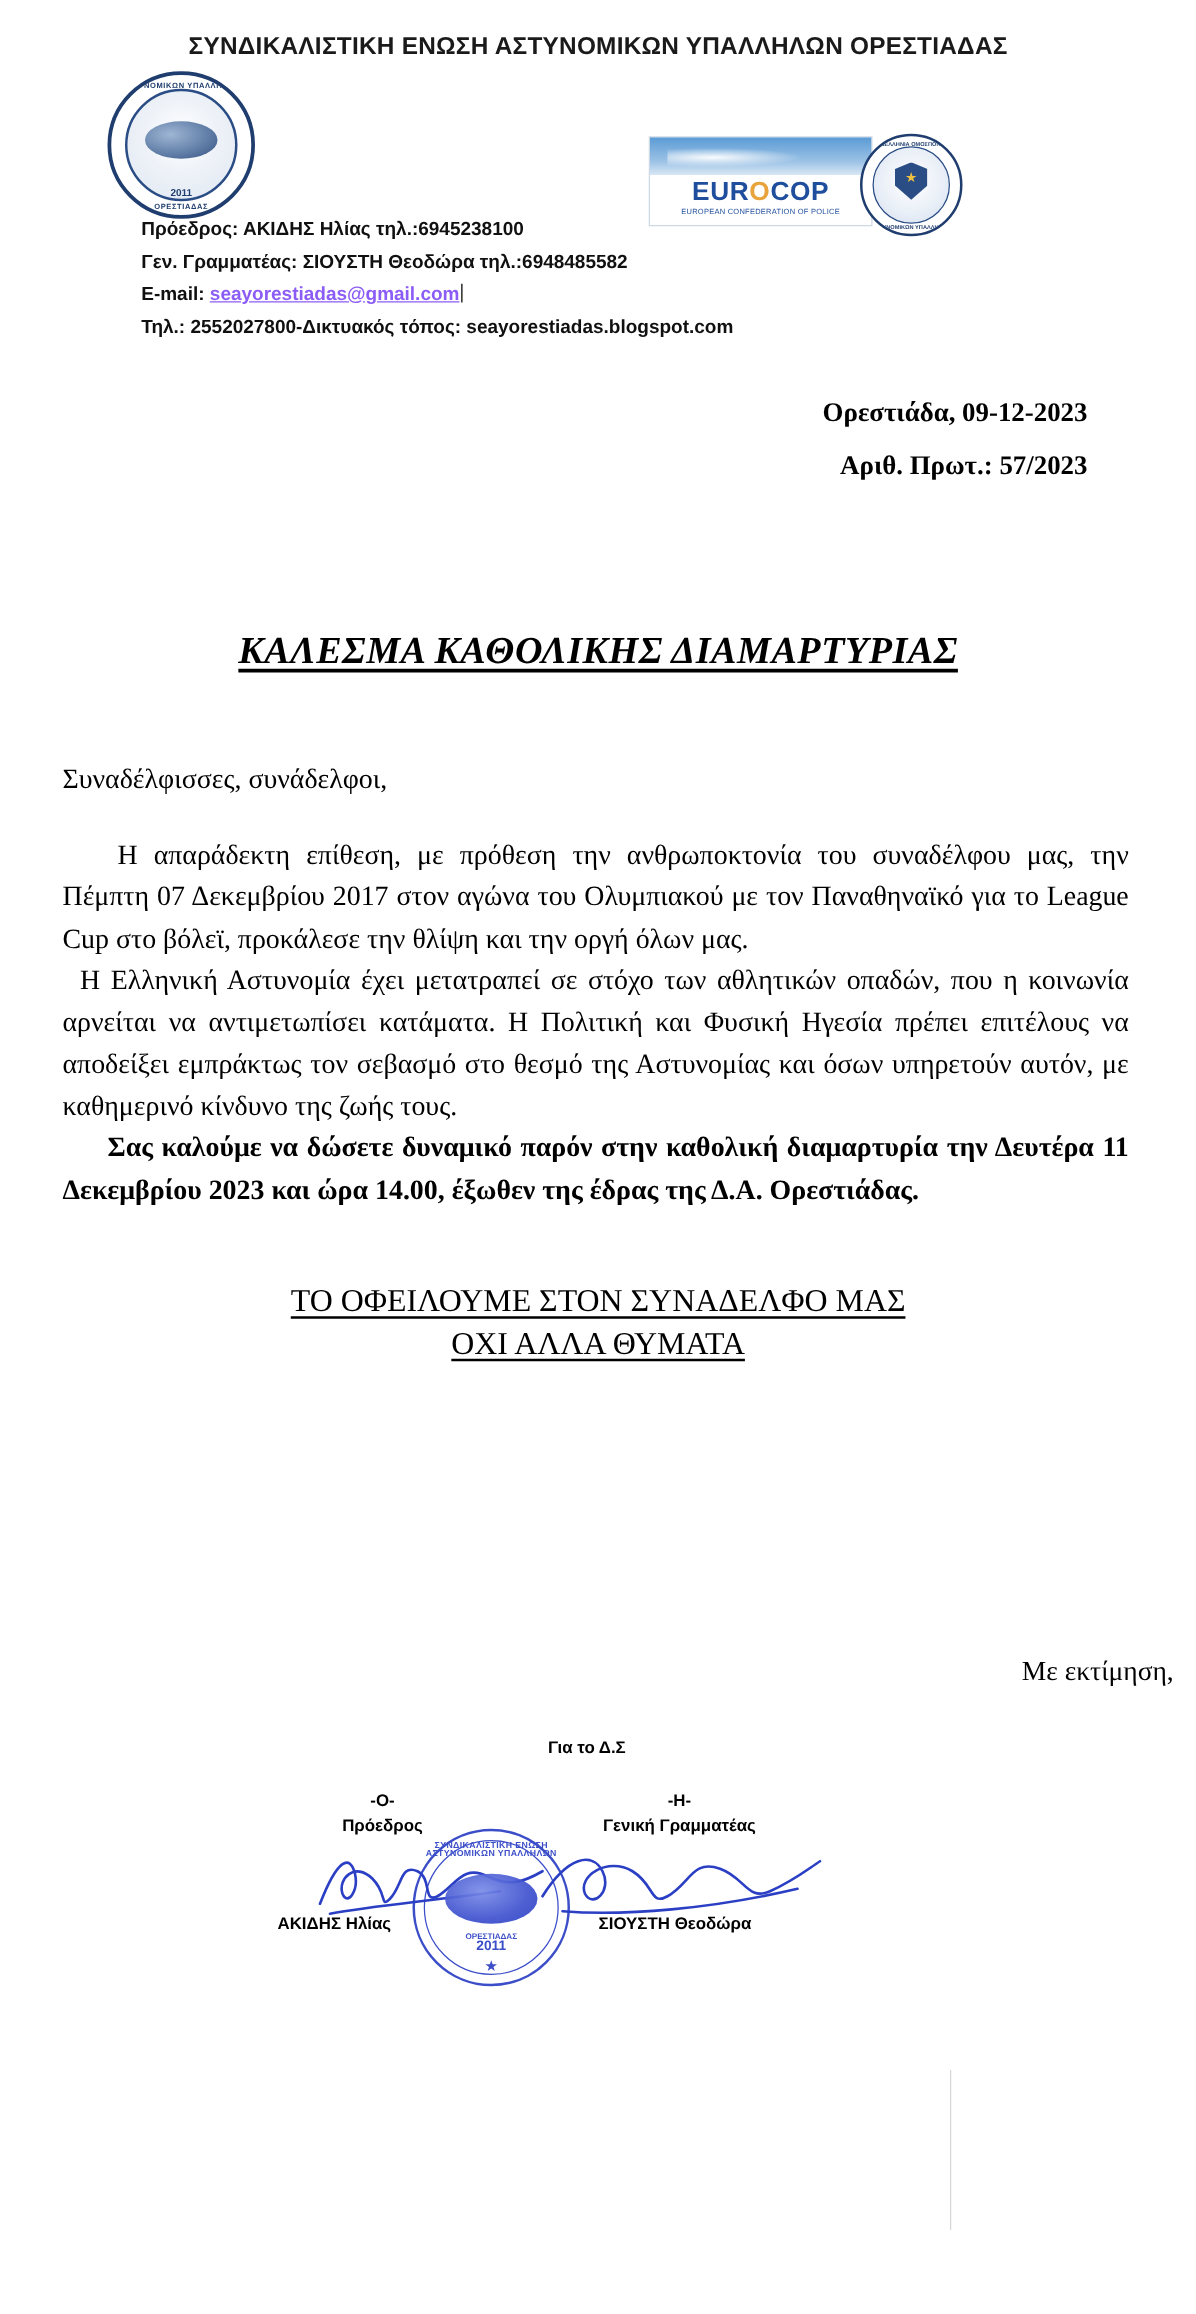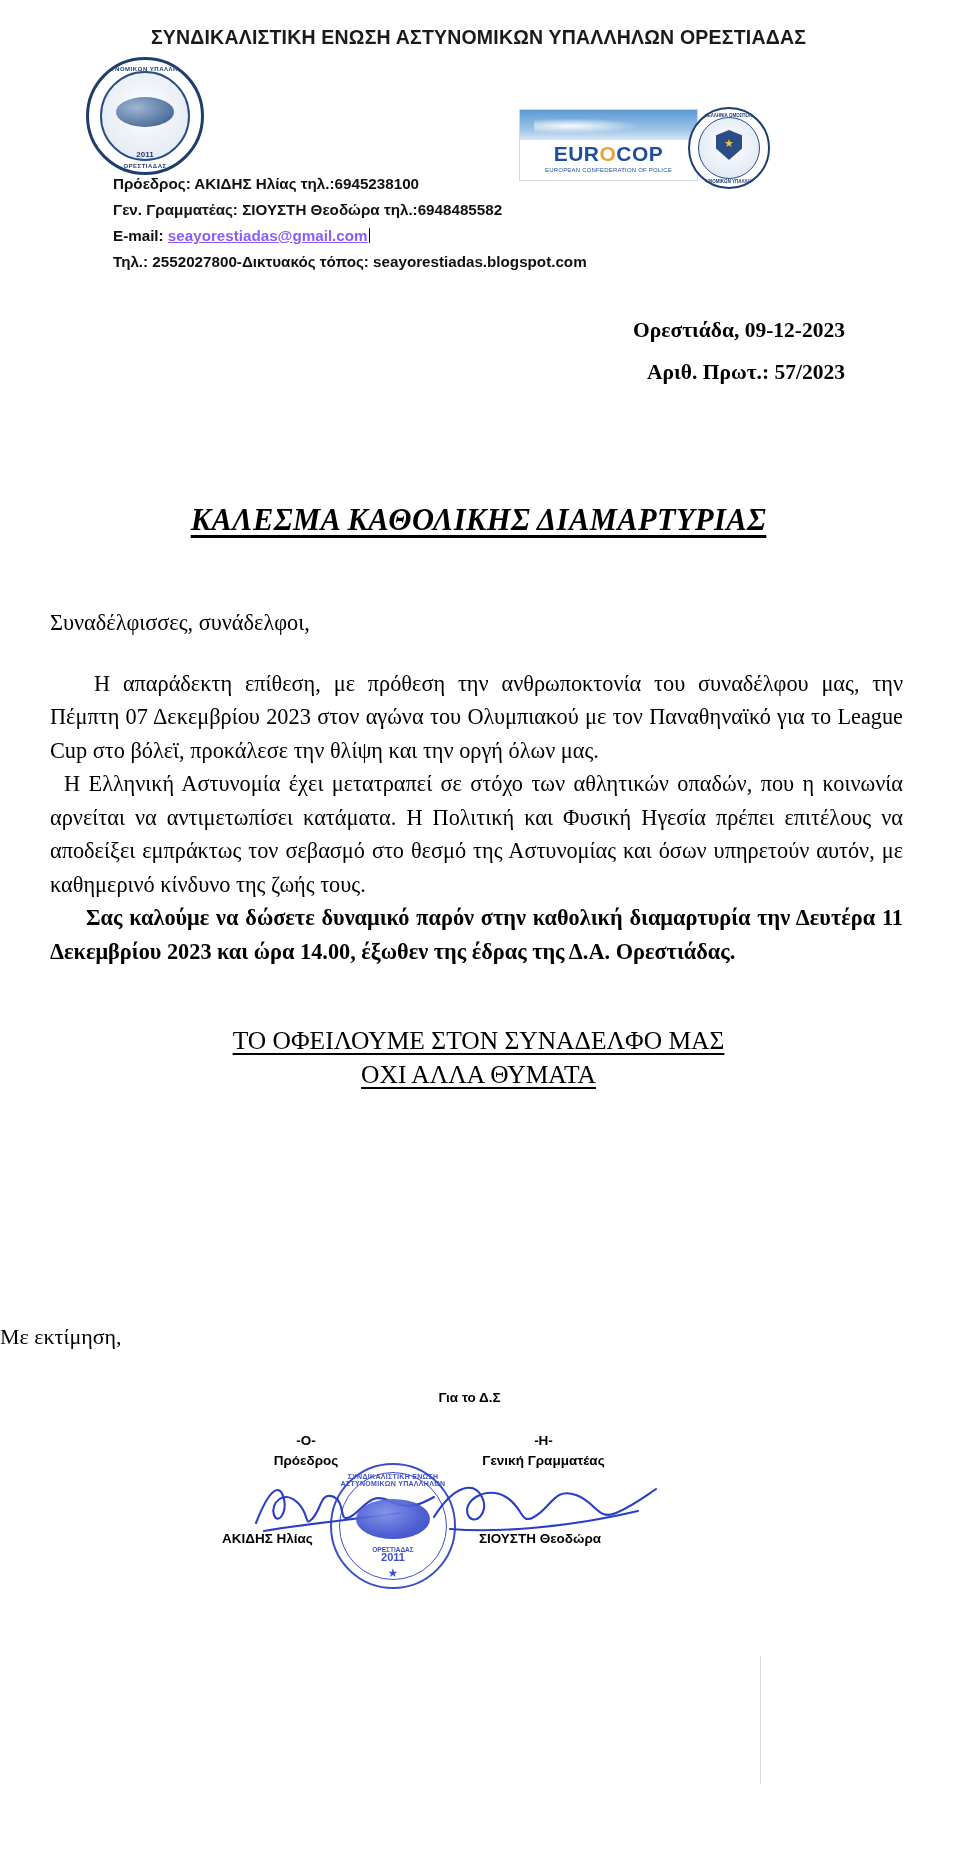--- a/index.html
+++ b/index.html
@@ -132,21 +132,21 @@
     text-decoration: underline;
   }
   .contact .caret {
     display:inline-block; width:1px; height:15px; background:#000;
     vertical-align:-2px; margin-left:1px;
   }
 
   
   .dates {
     text-align: right;
-    padding-right: 112px;
+    padding-right: 87px;
     margin-top: 34px;
     font-family: "Liberation Serif", serif;
     font-weight: bold;
     font-size: 21.5px;
     line-height: 42px;
   }
 
   
   .doc-title {
     text-align: center;
@@ -179,21 +179,21 @@
     margin-top: 56px;
     text-align: center;
     font-family: "Liberation Serif", serif;
     font-size: 25.5px;
     line-height: 34px;
   }
   .slogan span { text-decoration: underline; text-underline-offset: 4px; }
 
   
   .regards {
-    text-align: left;
+    text-align: right;
     font-family: "Liberation Serif", serif;
     font-size: 22px;
     margin-top: 232px;
     padding-right: 18px;
   }
   .board-line {
     text-align: center;
     font-family: "Liberation Sans", sans-serif;
     font-weight: bold;
     font-size: 13.5px;
@@ -314,21 +314,21 @@
   <div class="dates">
     <div>Ορεστιάδα, 09-12-2023</div>
     <div>Αριθ. Πρωτ.: 57/2023</div>
   </div>
 
   <div class="doc-title">ΚΑΛΕΣΜΑ ΚΑΘΟΛΙΚΗΣ ΔΙΑΜΑΡΤΥΡΙΑΣ</div>
 
   <div class="body-wrap">
     <div class="salutation">Συναδέλφισσες, συνάδελφοι,</div>
 
-    <div class="para indent">Η απαράδεκτη επίθεση, με πρόθεση την ανθρωποκτονία του συναδέλφου μας, την Πέμπτη 07 Δεκεμβρίου 2023 στον αγώνα του Ολυμπιακού με τον Παναθηναϊκό για το League Cup στο βόλεϊ, προκάλεσε την θλίψη και την οργή όλων μας.</div>
+    <div class="para indent">Η απαράδεκτη επίθεση, με πρόθεση την ανθρωποκτονία του συναδέλφου μας, την Πέμπτη 07 Δεκεμβρίου 2017 στον αγώνα του Ολυμπιακού με τον Παναθηναϊκό για το League Cup στο βόλεϊ, προκάλεσε την θλίψη και την οργή όλων μας.</div>
 
     <div class="para small-indent">Η Ελληνική Αστυνομία έχει μετατραπεί σε στόχο των αθλητικών οπαδών, που η κοινωνία αρνείται να αντιμετωπίσει κατάματα. Η Πολιτική και Φυσική Ηγεσία πρέπει επιτέλους να αποδείξει εμπράκτως τον σεβασμό στο θεσμό της Αστυνομίας και όσων υπηρετούν αυτόν, με καθημερινό κίνδυνο της ζωής τους.</div>
 
     <div class="para bold">Σας καλούμε να δώσετε δυναμικό παρόν στην καθολική διαμαρτυρία την Δευτέρα 11 Δεκεμβρίου 2023 και ώρα 14.00, έξωθεν της έδρας της Δ.Α. Ορεστιάδας.</div>
   </div>
 
   <div class="slogan">
     <div><span>ΤΟ ΟΦΕΙΛΟΥΜΕ ΣΤΟΝ ΣΥΝΑΔΕΛΦΟ ΜΑΣ</span></div>
     <div><span>ΟΧΙ ΑΛΛΑ ΘΥΜΑΤΑ</span></div>
   </div>

